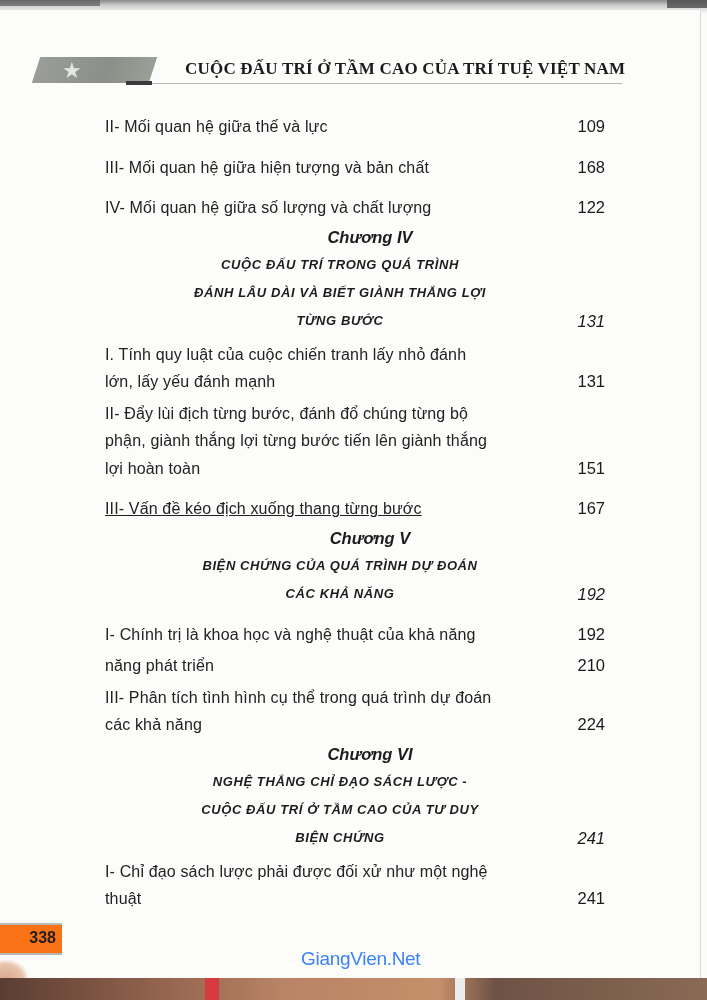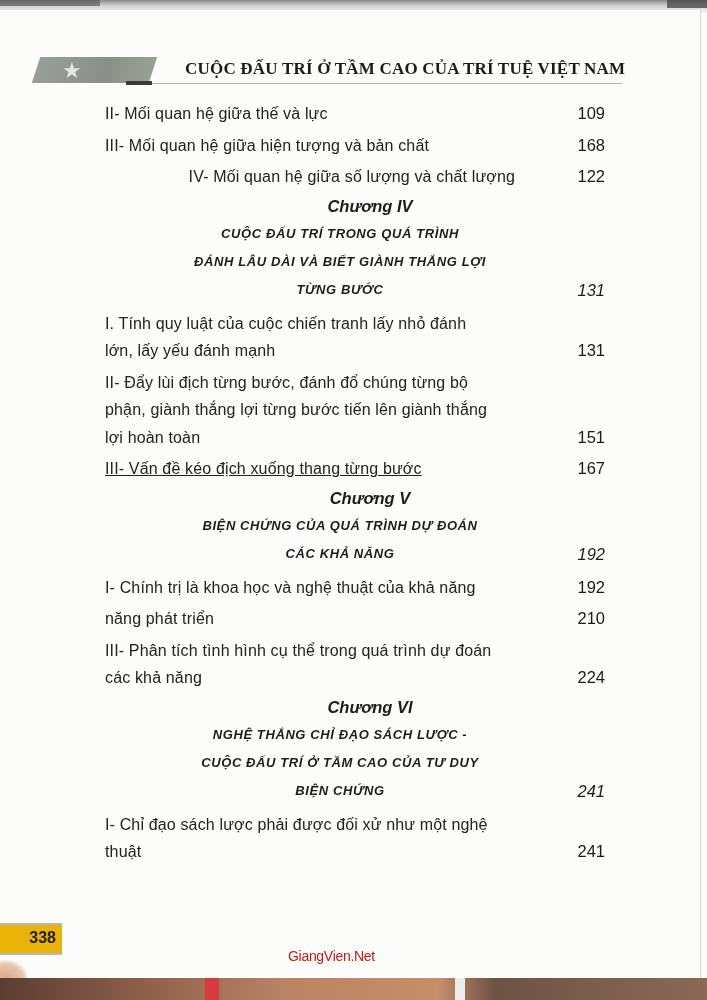--- a/index.html
+++ b/index.html
@@ -105,21 +105,21 @@
     letter-spacing: 0.15px;
   }
   .entry .pg {
     position: absolute;
     right: 0;
     bottom: 0;
     font-size: 16.5px;
     line-height: 27.5px;
     color: #1a1a1a;
   }
-  .entry.single { margin-bottom: 4px; }
+  .entry.single { margin-bottom: 4px; margin-top: 13px; }
   .entry.multi  { margin-bottom: 4px; }
 
   .chapter {
     position: relative;
     width: 500px;
     text-align: center;
     font-weight: bold;
     color: #1c1c1c;
     margin-top: 0px;
     margin-bottom: 6px;
@@ -148,34 +148,34 @@
     color: #1a1a1a;
   }
 
   
   .folio-tab {
     position: absolute;
     left: 0; top: 923px;
     width: 62px; height: 28px;
     border-top: 2px solid #b8b8b8;
     border-bottom: 2px solid #b8b8b8;
-    background: #eab308;
+    background: #f97316;
   }
   .folio {
     position: absolute;
     right: 6px; top: 4px;
     font-weight: bold;
     font-size: 16px;
     color: #1f1f1f;
   }
   .watermark {
     position: absolute;
-    left: 288px; top: 948px;
-    font-size: 14px;
-    color: #b91c1c;
+    left: 301px; top: 948px;
+    font-size: 19px;
+    color: #3b82f6;
     letter-spacing: -0.3px;
   }
   .bottom-edge {
     position: absolute;
     left: 0; top: 978px;
     width: 707px; height: 22px;
     background: linear-gradient(to right, #5a3d32 0%, #8d5f4a 20%, #b98365 40%, #c58f6b 62%, #6e5245 70%, #8a6a55 100%);
   }
   .bottom-edge-red {
     position: absolute;
@@ -216,21 +216,21 @@
 <div class="toc">
 
   <div class="entry single">
     <span class="text">II- Mối quan hệ giữa thế và lực</span>
     <span class="pg">109</span>
   </div>
   <div class="entry single">
     <span class="text">III- Mối quan hệ giữa hiện tượng và bản chất</span>
     <span class="pg">168</span>
   </div>
-  <div class="entry single" style="margin-bottom:2px;text-align:right;">
+  <div class="entry single" style="margin-bottom:2px;">
     <span class="text">IV- Mối quan hệ giữa số lượng và chất lượng</span>
     <span class="pg">122</span>
   </div>
 
   <div class="chapter">
     <span class="ch-label">Chương IV</span>
     <span class="ch-line">CUỘC ĐẤU TRÍ TRONG QUÁ TRÌNH</span>
     <span class="ch-line">ĐÁNH LÂU DÀI VÀ BIẾT GIÀNH THẮNG LỢI</span>
     <span class="ch-line">TỪNG BƯỚC</span>
     <span class="pg">131</span>

